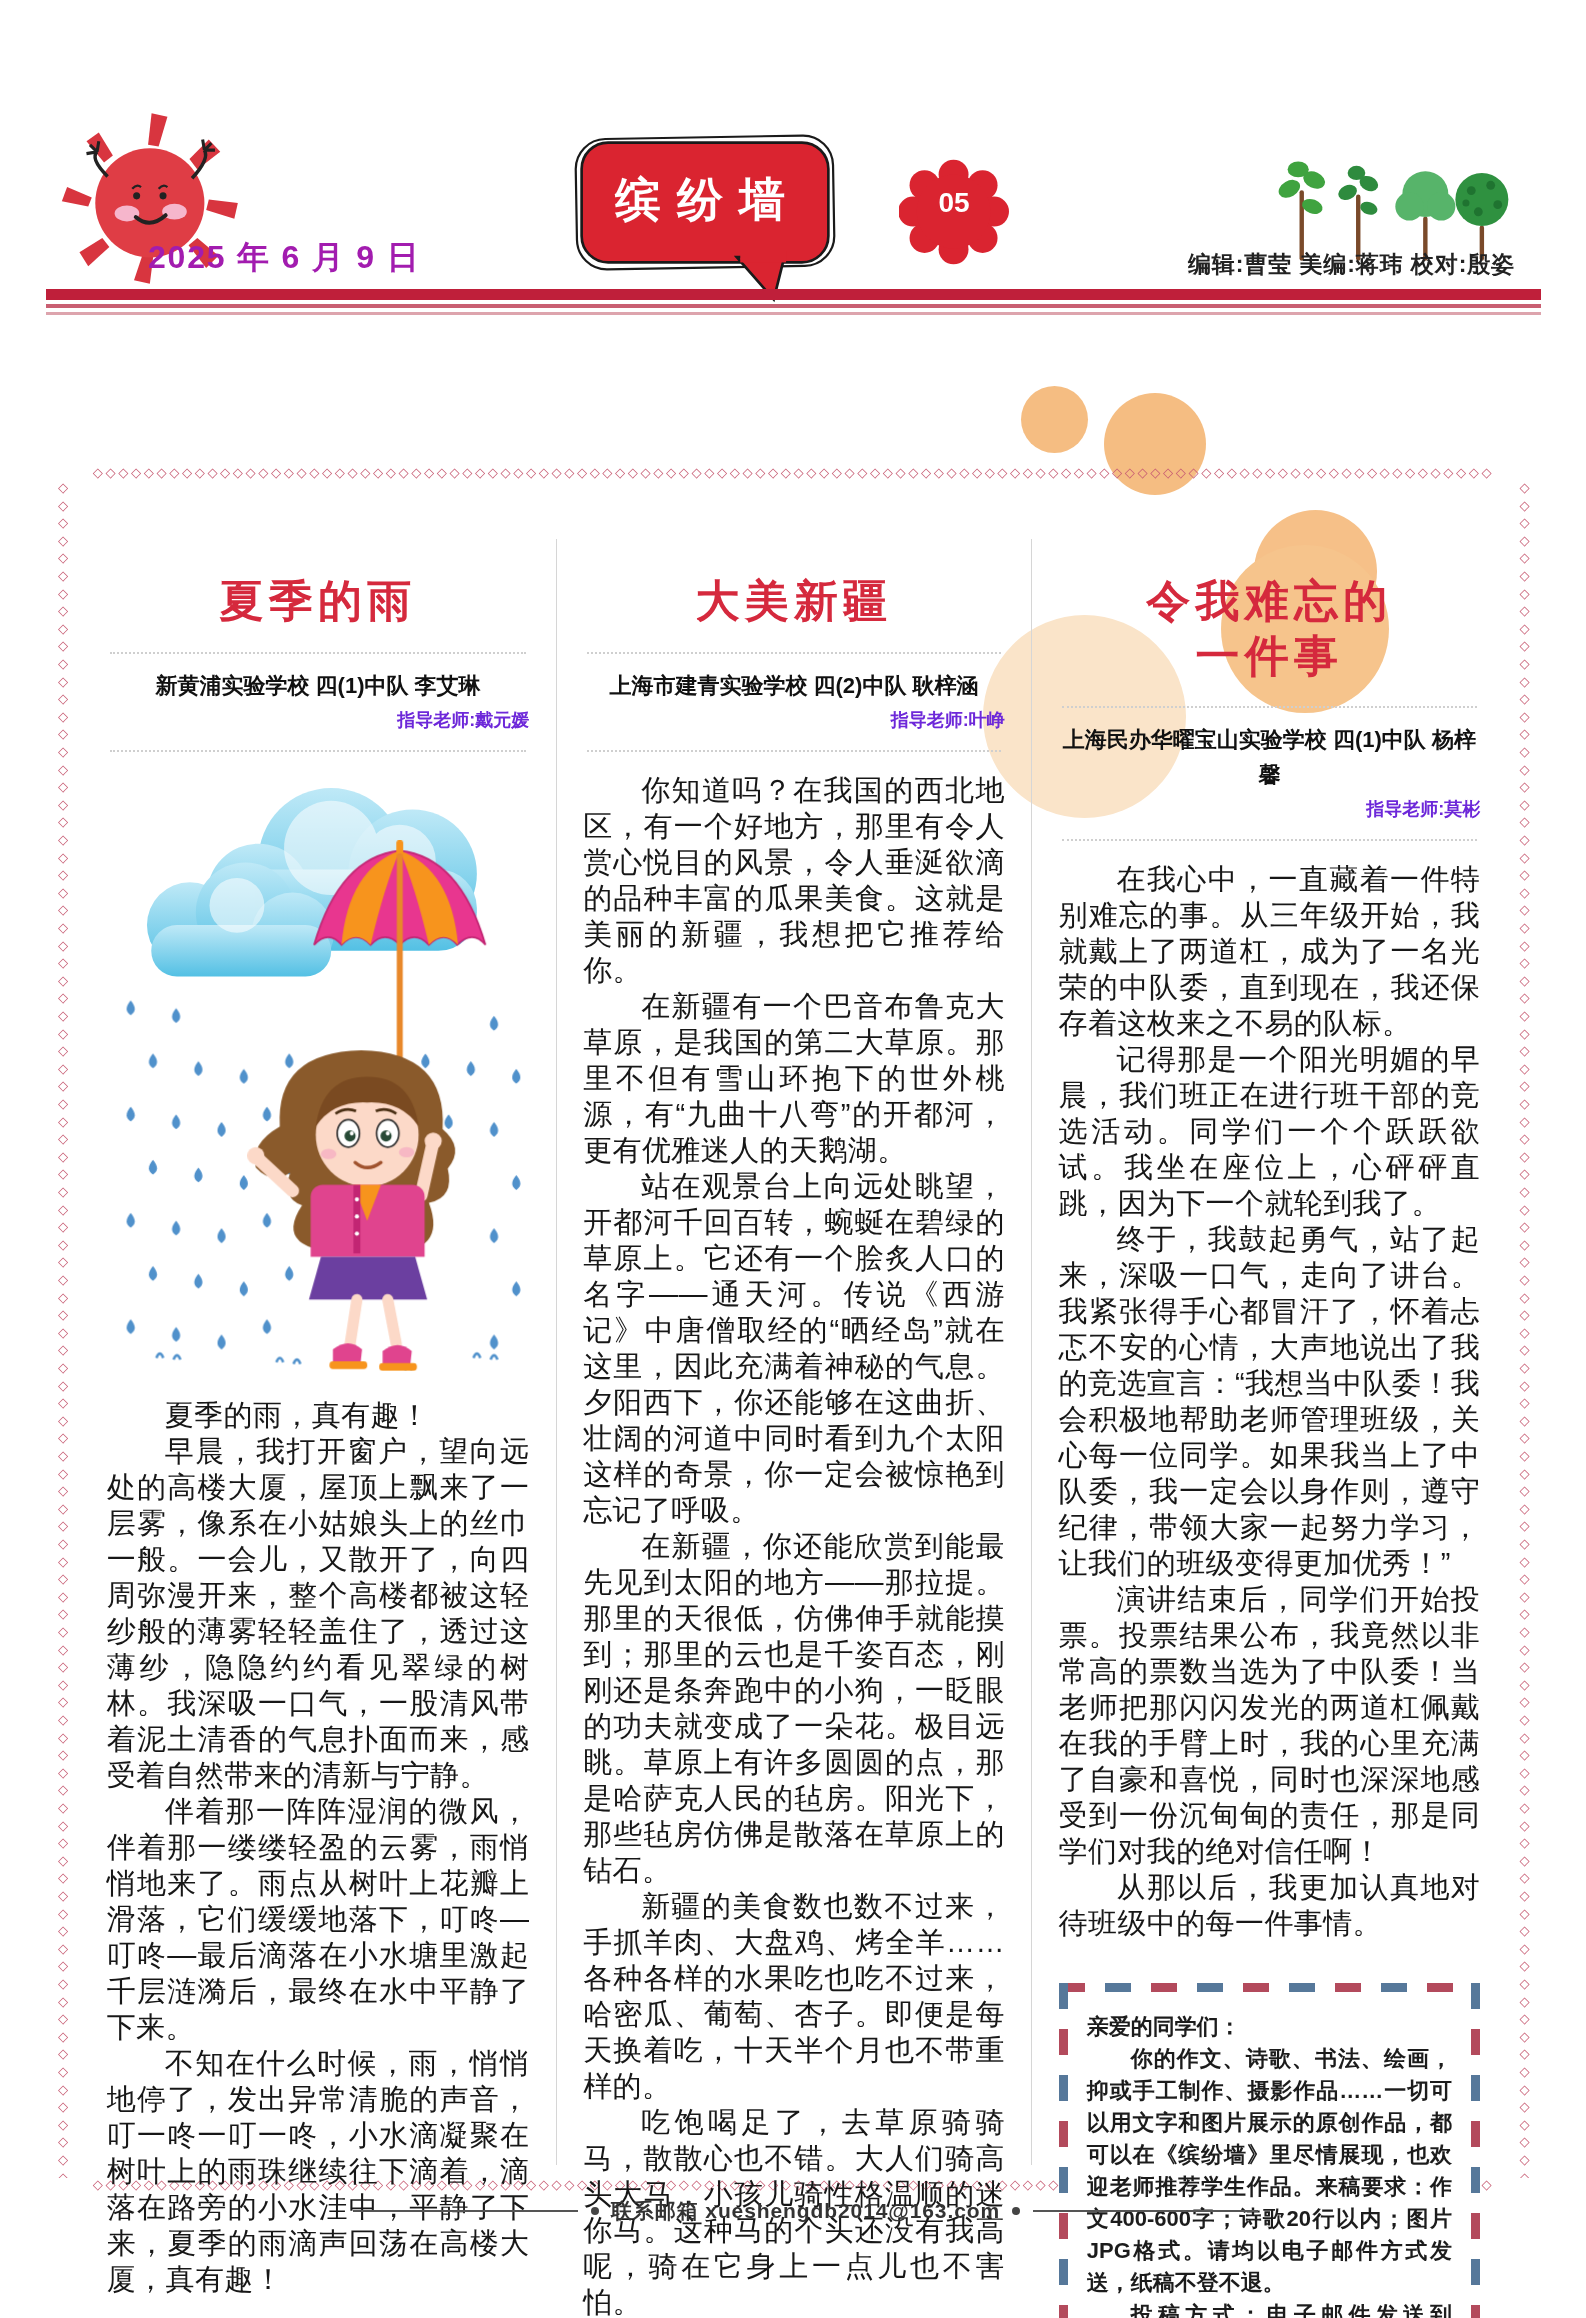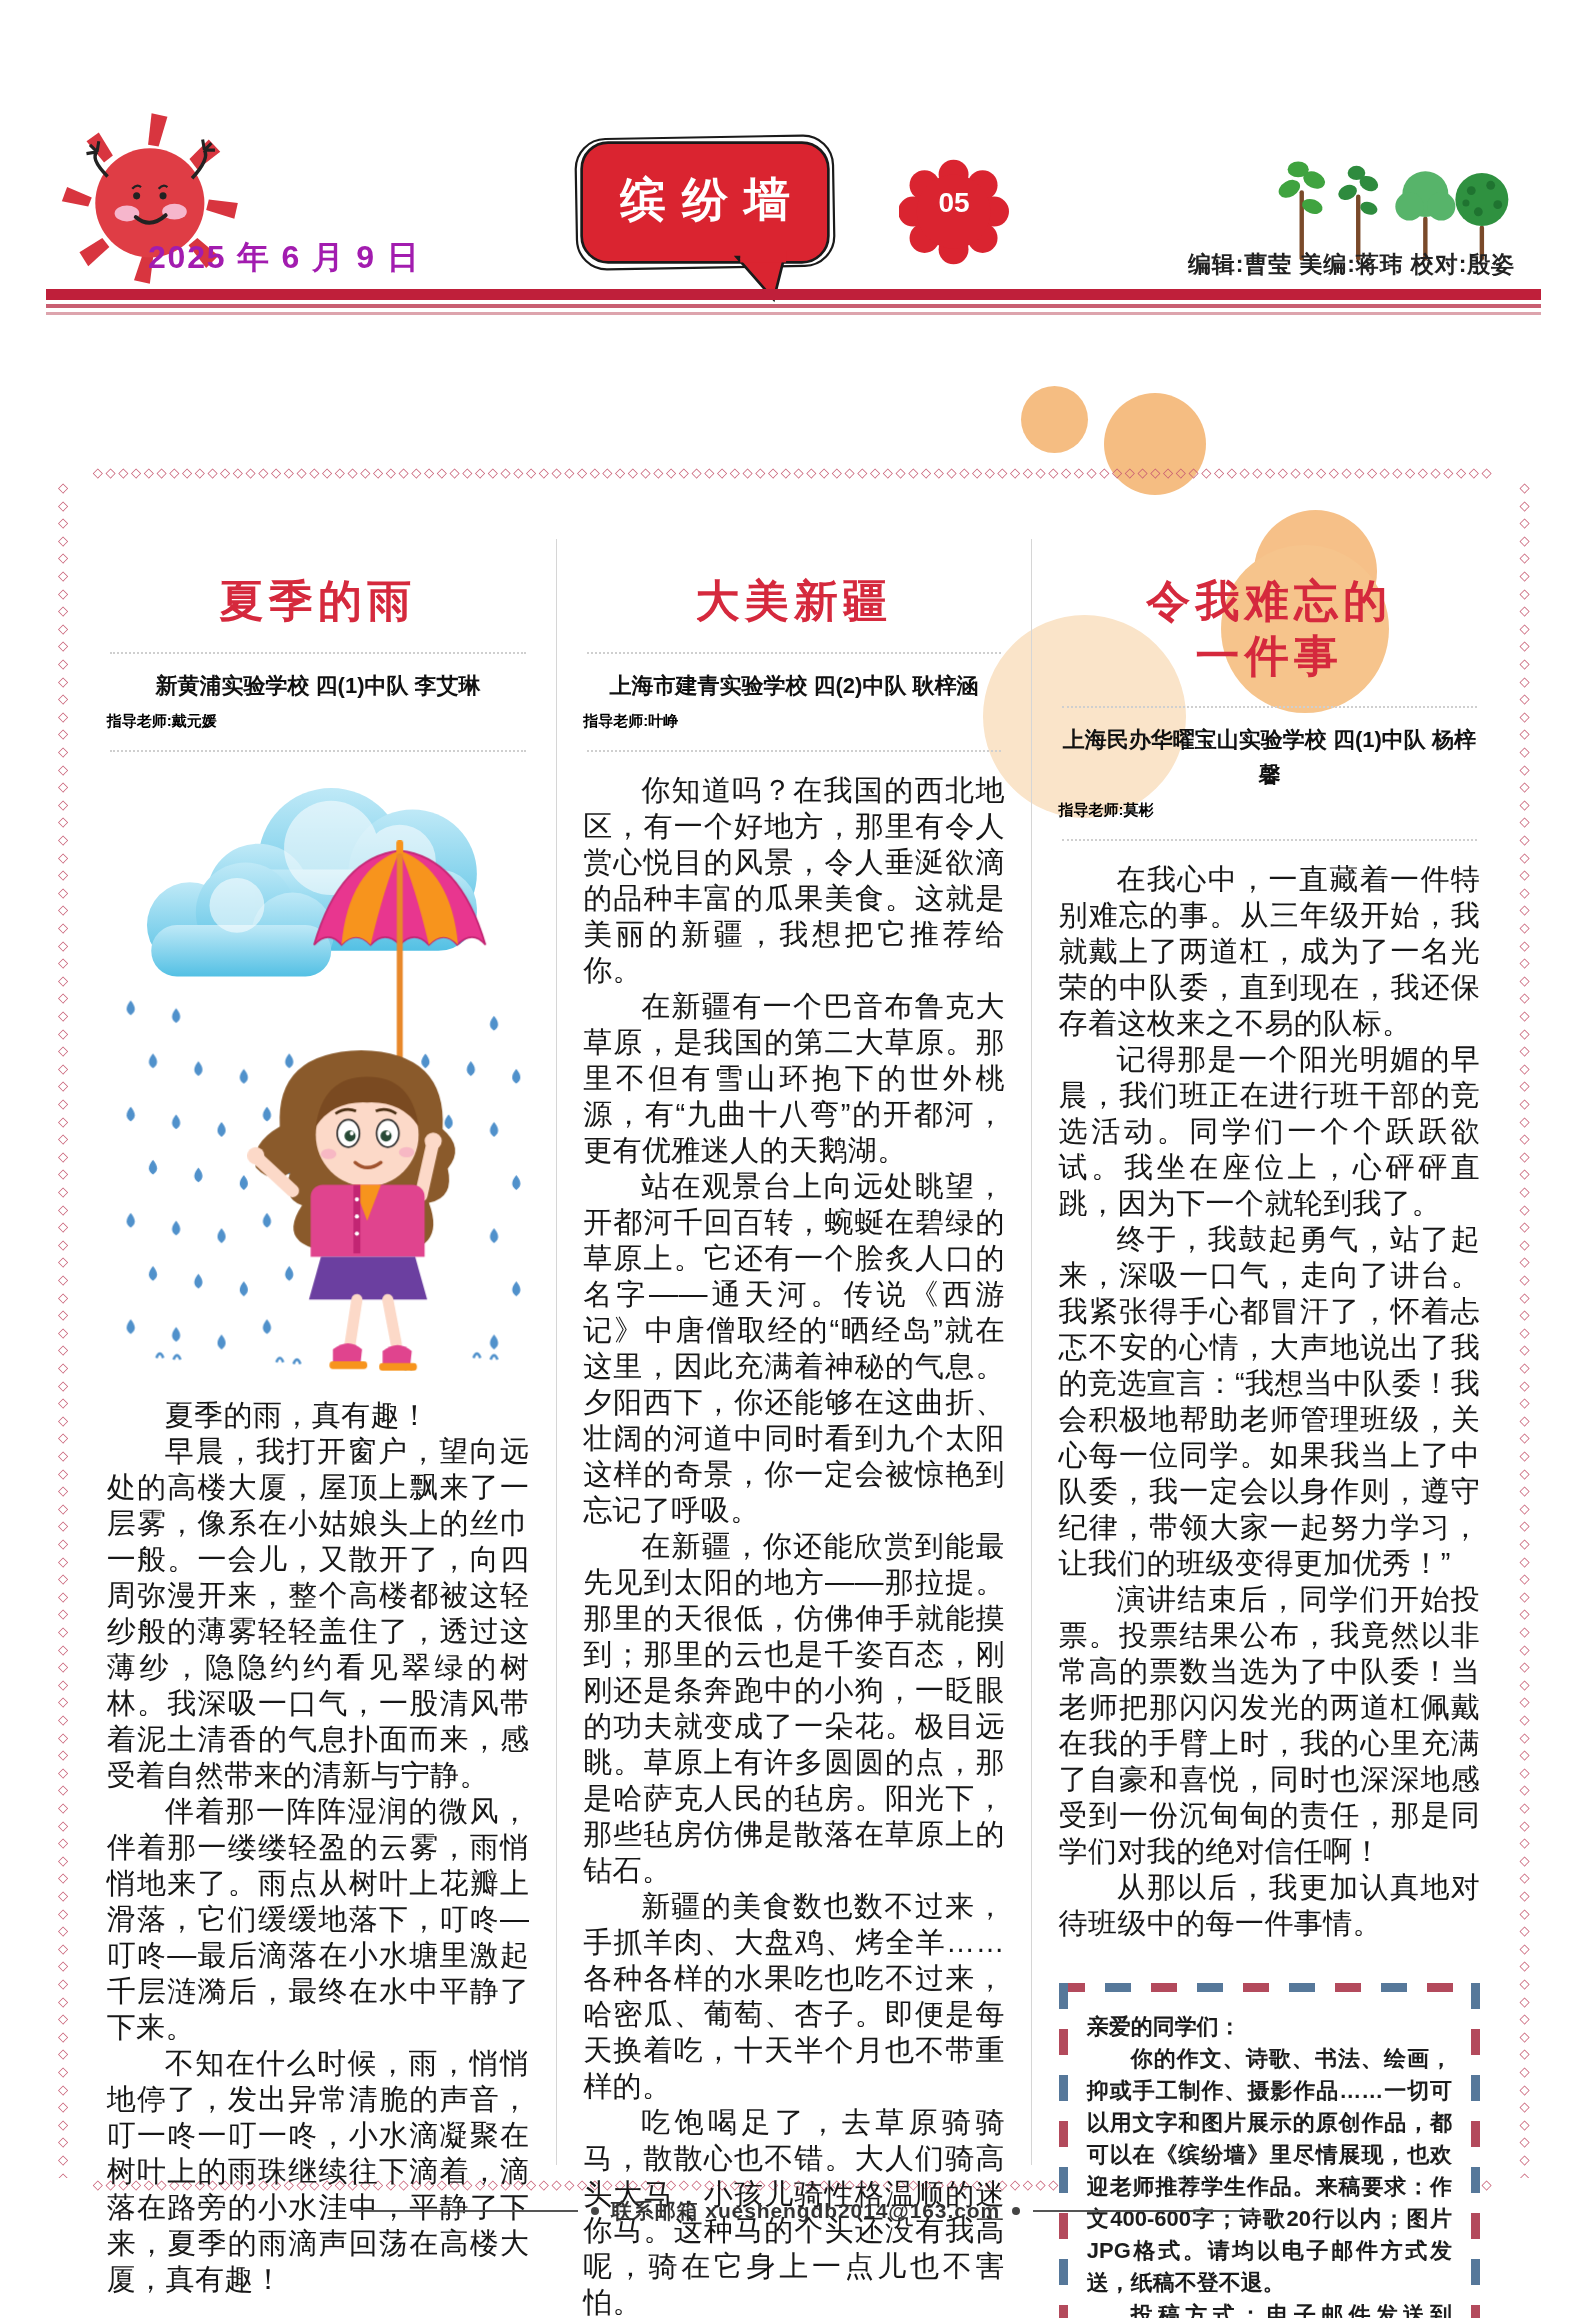--- a/index.html
+++ b/index.html
@@ -4,21 +4,21 @@
 <style>
   * { margin:0; padding:0; box-sizing:border-box; }
   html,body { width:1587px; height:2319px; background:#ffffff;
     font-family:"Liberation Sans","DejaVu Sans",sans-serif; color:#1c1c1c; }
   .page { position:relative; width:1587px; height:2319px; overflow:hidden; background:#fff; }
 
   
   .sun-wrap { position:absolute; left:46px; top:106px; width:220px; height:185px; }
   .date { position:absolute; left:148px; top:236px; font-size:32px; font-weight:bold; color:#a21caf; letter-spacing:1.8px; }
   .bubble-wrap { position:absolute; left:564px; top:123px; width:282px; height:181px; }
-  .bubble-label { position:absolute; left:35px; top:46px; width:212px; text-align:center;
+  .bubble-label { position:absolute; left:35px; top:46px; width:212px; 
     color:#fff; font-size:46px; font-weight:bold; letter-spacing:16px; text-indent:16px; }
   .badge-wrap { position:absolute; left:899px; top:157px; width:110px; height:110px; }
   .badge-label { position:absolute; left:0; top:30px; width:110px; text-align:center;
     color:#fff; font-size:28px; font-weight:bold; }
   .trees-wrap { position:absolute; left:1277px; top:157px; width:234px; height:106px; }
   .credits { position:absolute; right:72px; top:249px; font-size:23px; font-weight:bold; color:#222; letter-spacing:0.9px; }
 
   .rule { position:absolute; left:46px; width:1495px; }
   .rule-a { top:289px; height:10.6px; background:#bf1f3a; }
   .rule-b { top:304px; height:4.4px; background:#c95f72; }
@@ -44,21 +44,21 @@
   .diamonds.v.rgt { right:-21px; }
 
   .cols { position:relative; display:flex; height:100%; padding:56px 5.3px 8.8px 5.3px; }
   .col { width:33.333%; padding:0 26.4px; position:relative; }
   .col + .col { border-left:1.8px solid #d6d6d6; }
 
   .art-title { color:#d5293d; font-size:44px; font-weight:bold; text-align:center;
     letter-spacing:5.3px; line-height:56px; margin-top:34px; }
   .dotline { border:none; border-top:2.6px dotted #cfcfcf; margin:23px 3.5px 0 3.5px; }
   .byline { text-align:center; font-size:22px; font-weight:bold; color:#111; line-height:35px; margin-top:14px; }
-  .byline2 { text-align:left; font-size:15px; font-weight:bold; color:#000000; line-height:35px; margin-bottom:12.3px; }
+  .byline2 { text-align:right; font-size:18px; font-weight:bold; color:#6d28d9; line-height:35px; margin-bottom:12.3px; }
   .body-text { margin-top:19.4px; }
   .body-text p { font-size:29px; line-height:36px; text-align:justify; text-indent:2em;
     color:#171717; letter-spacing:0.4px; }
 
   .illus { width:100%; height:617px; margin-top:5.3px; }
   .photo { display:block; width:272px; height:190px; margin:23px auto 0 auto; border-radius:19.4px; overflow:hidden; }
 
   
   .notice { position:relative; margin-top:42px; background:#fff; padding:21px 19.4px 14px 19.4px; }
   .edge { position:absolute; }

